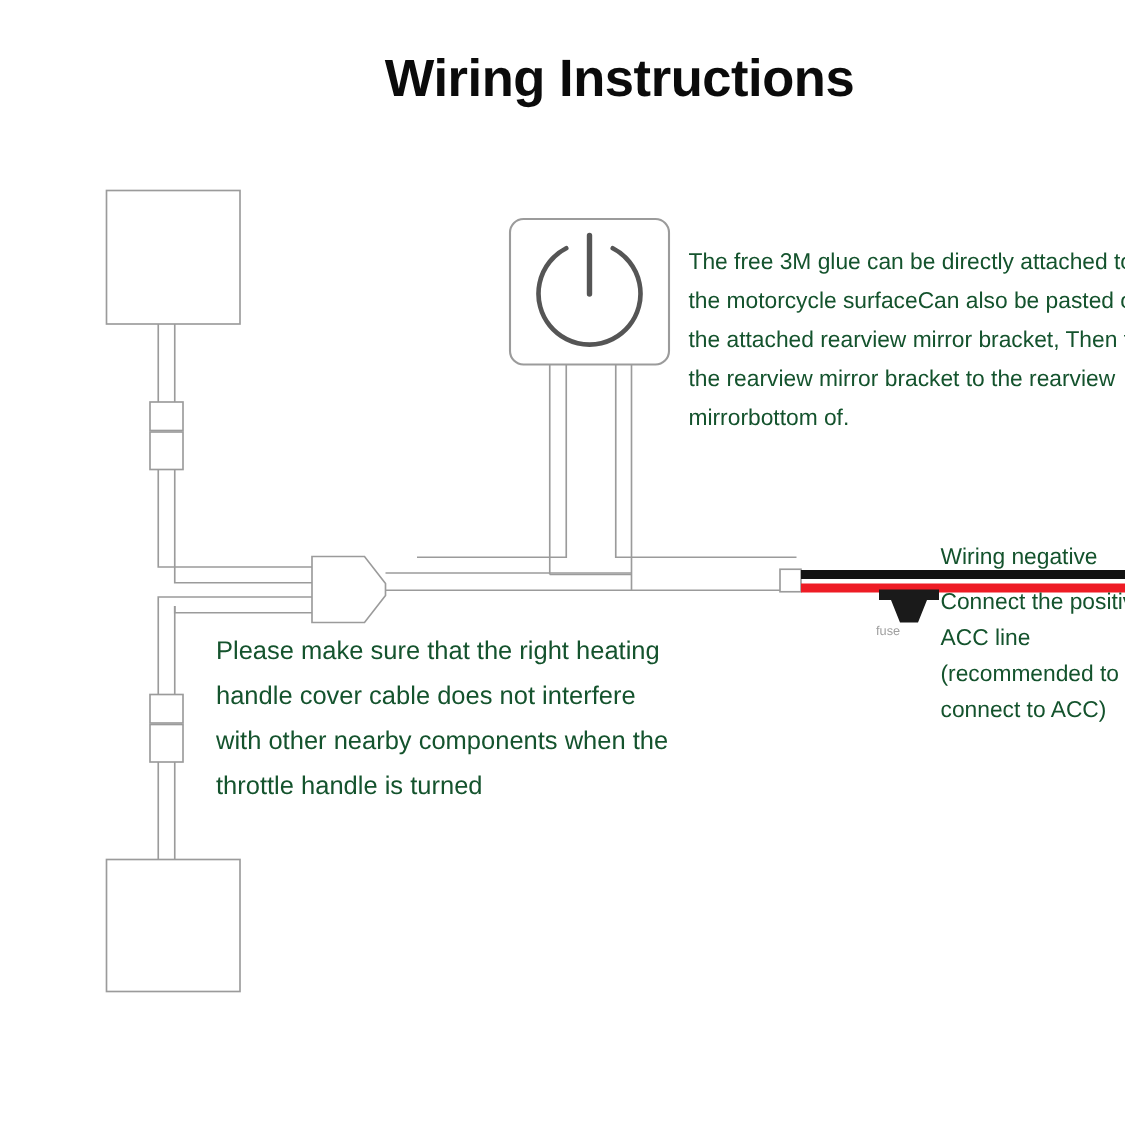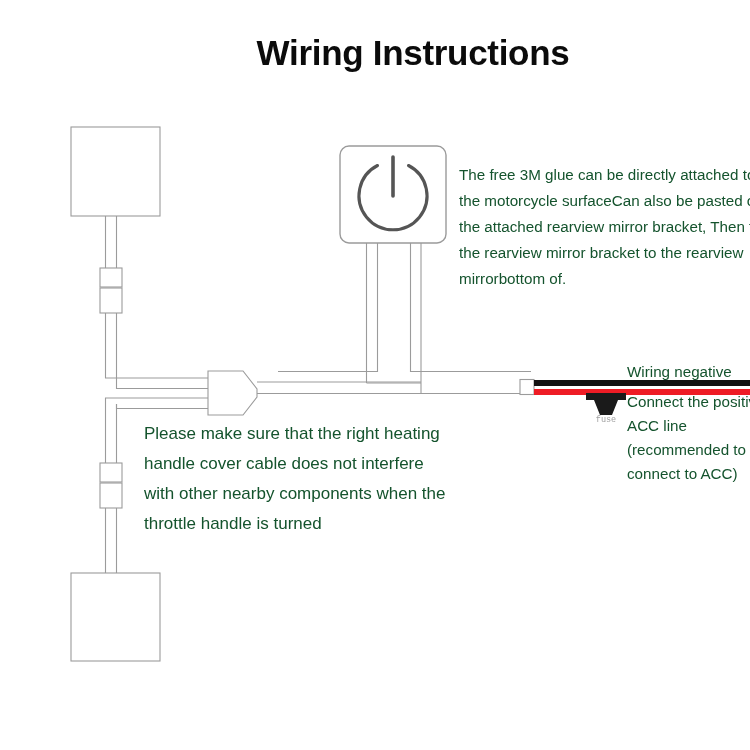--- a/index.html
+++ b/index.html
@@ -66,24 +66,24 @@
     top: 390px;
     width: 162px;
     font-size: 15.2px;
     line-height: 24px;
   }
   #fuse-label {
     position: absolute;
     left: 546px;
     top: 415px;
     width: 44px;
-    text-align: center;
+    text-align: left;
     font-size: 8.5px;
     color: #9f9f9f;
-    font-family: Liberation Mono, monospace;
+    font-family: Liberation Sans, sans-serif;
   }
   svg#diagram {
     position: absolute;
     left: 0;
     top: 0;
     width: 750px;
     height: 750px;
     display: block;
   }
 </style>

